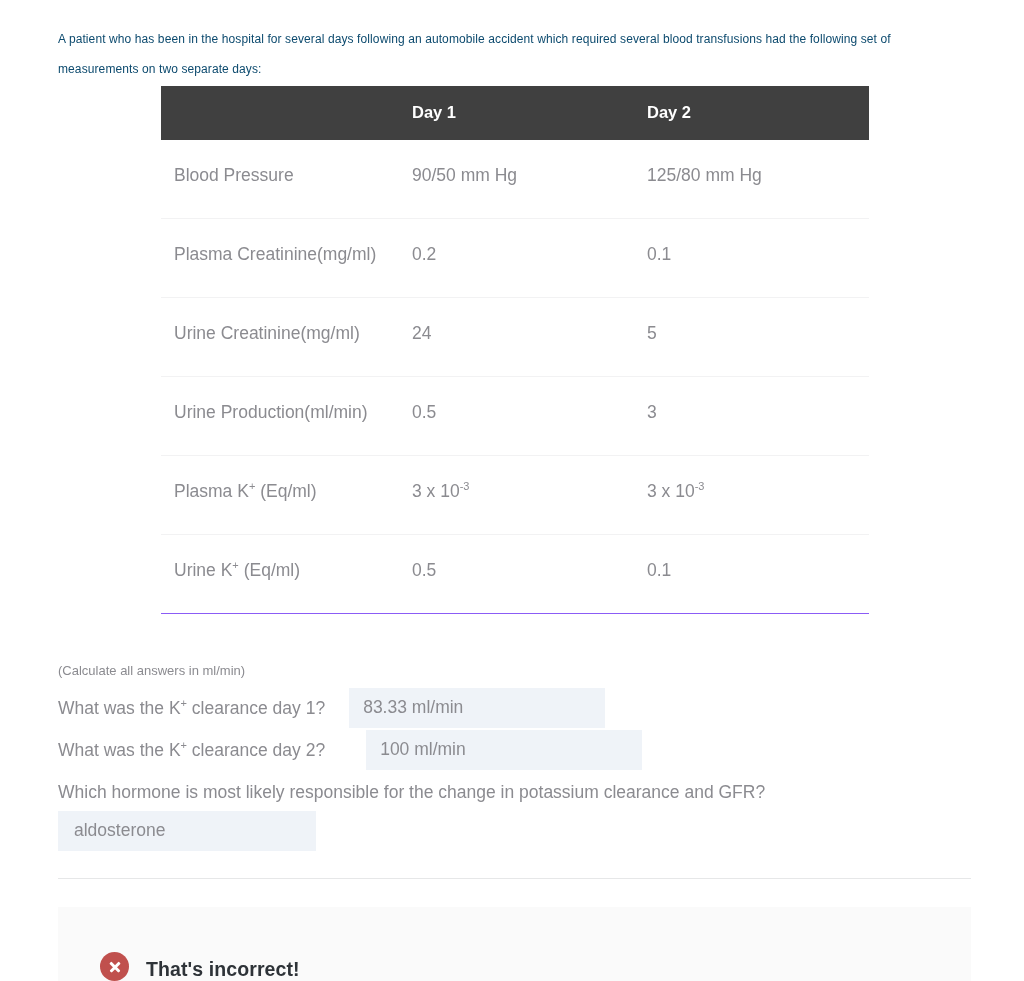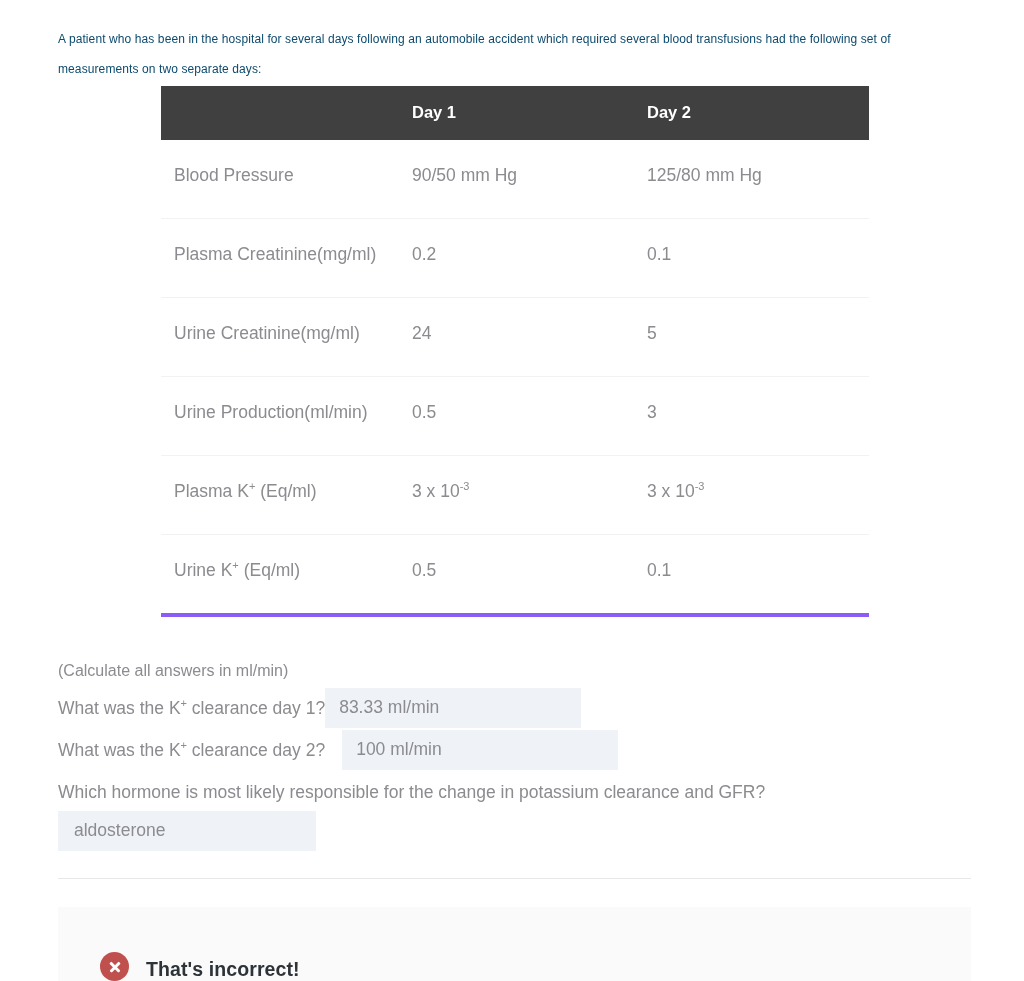--- a/index.html
+++ b/index.html
@@ -59,48 +59,49 @@
 
   table.data tbody td {
     font-size: 17.5px;
     line-height: 26px;
     color: #8b8b90;
     vertical-align: top;
     padding: 22px 10px 30px 0;
     border-bottom: 1px solid #f2f2f3;
   }
   table.data tbody tr:last-child td {
-    border-bottom: 4px solid #8b5cf6;
+    border-bottom: 1px solid #8b5cf6;
   }
   table.data tbody td.lbl { padding-left: 13px; }
 
   sup {
     font-size: 11px;
     line-height: 0;
     vertical-align: super;
   }
 
   
   .qa {
     position: absolute;
     left: 58px;
     top: 658px;
     width: 912px;
   }
   .calc-note {
-    font-size: 16px;
+    font-size: 13px;
     line-height: 26px;
     color: #8b8b90;
     margin: 0 0 4px 0;
   }
   .q-row {
     display: flex;
     align-items: center;
     margin-bottom: 2px;
     min-height: 40px;
+    gap: 24px;
   }
   .q-label {
     font-size: 17.5px;
     color: #8b8b90;
     white-space: nowrap;
   }
   .answer-box {
     background: #eff3f8;
     border: none;
     outline: none;

